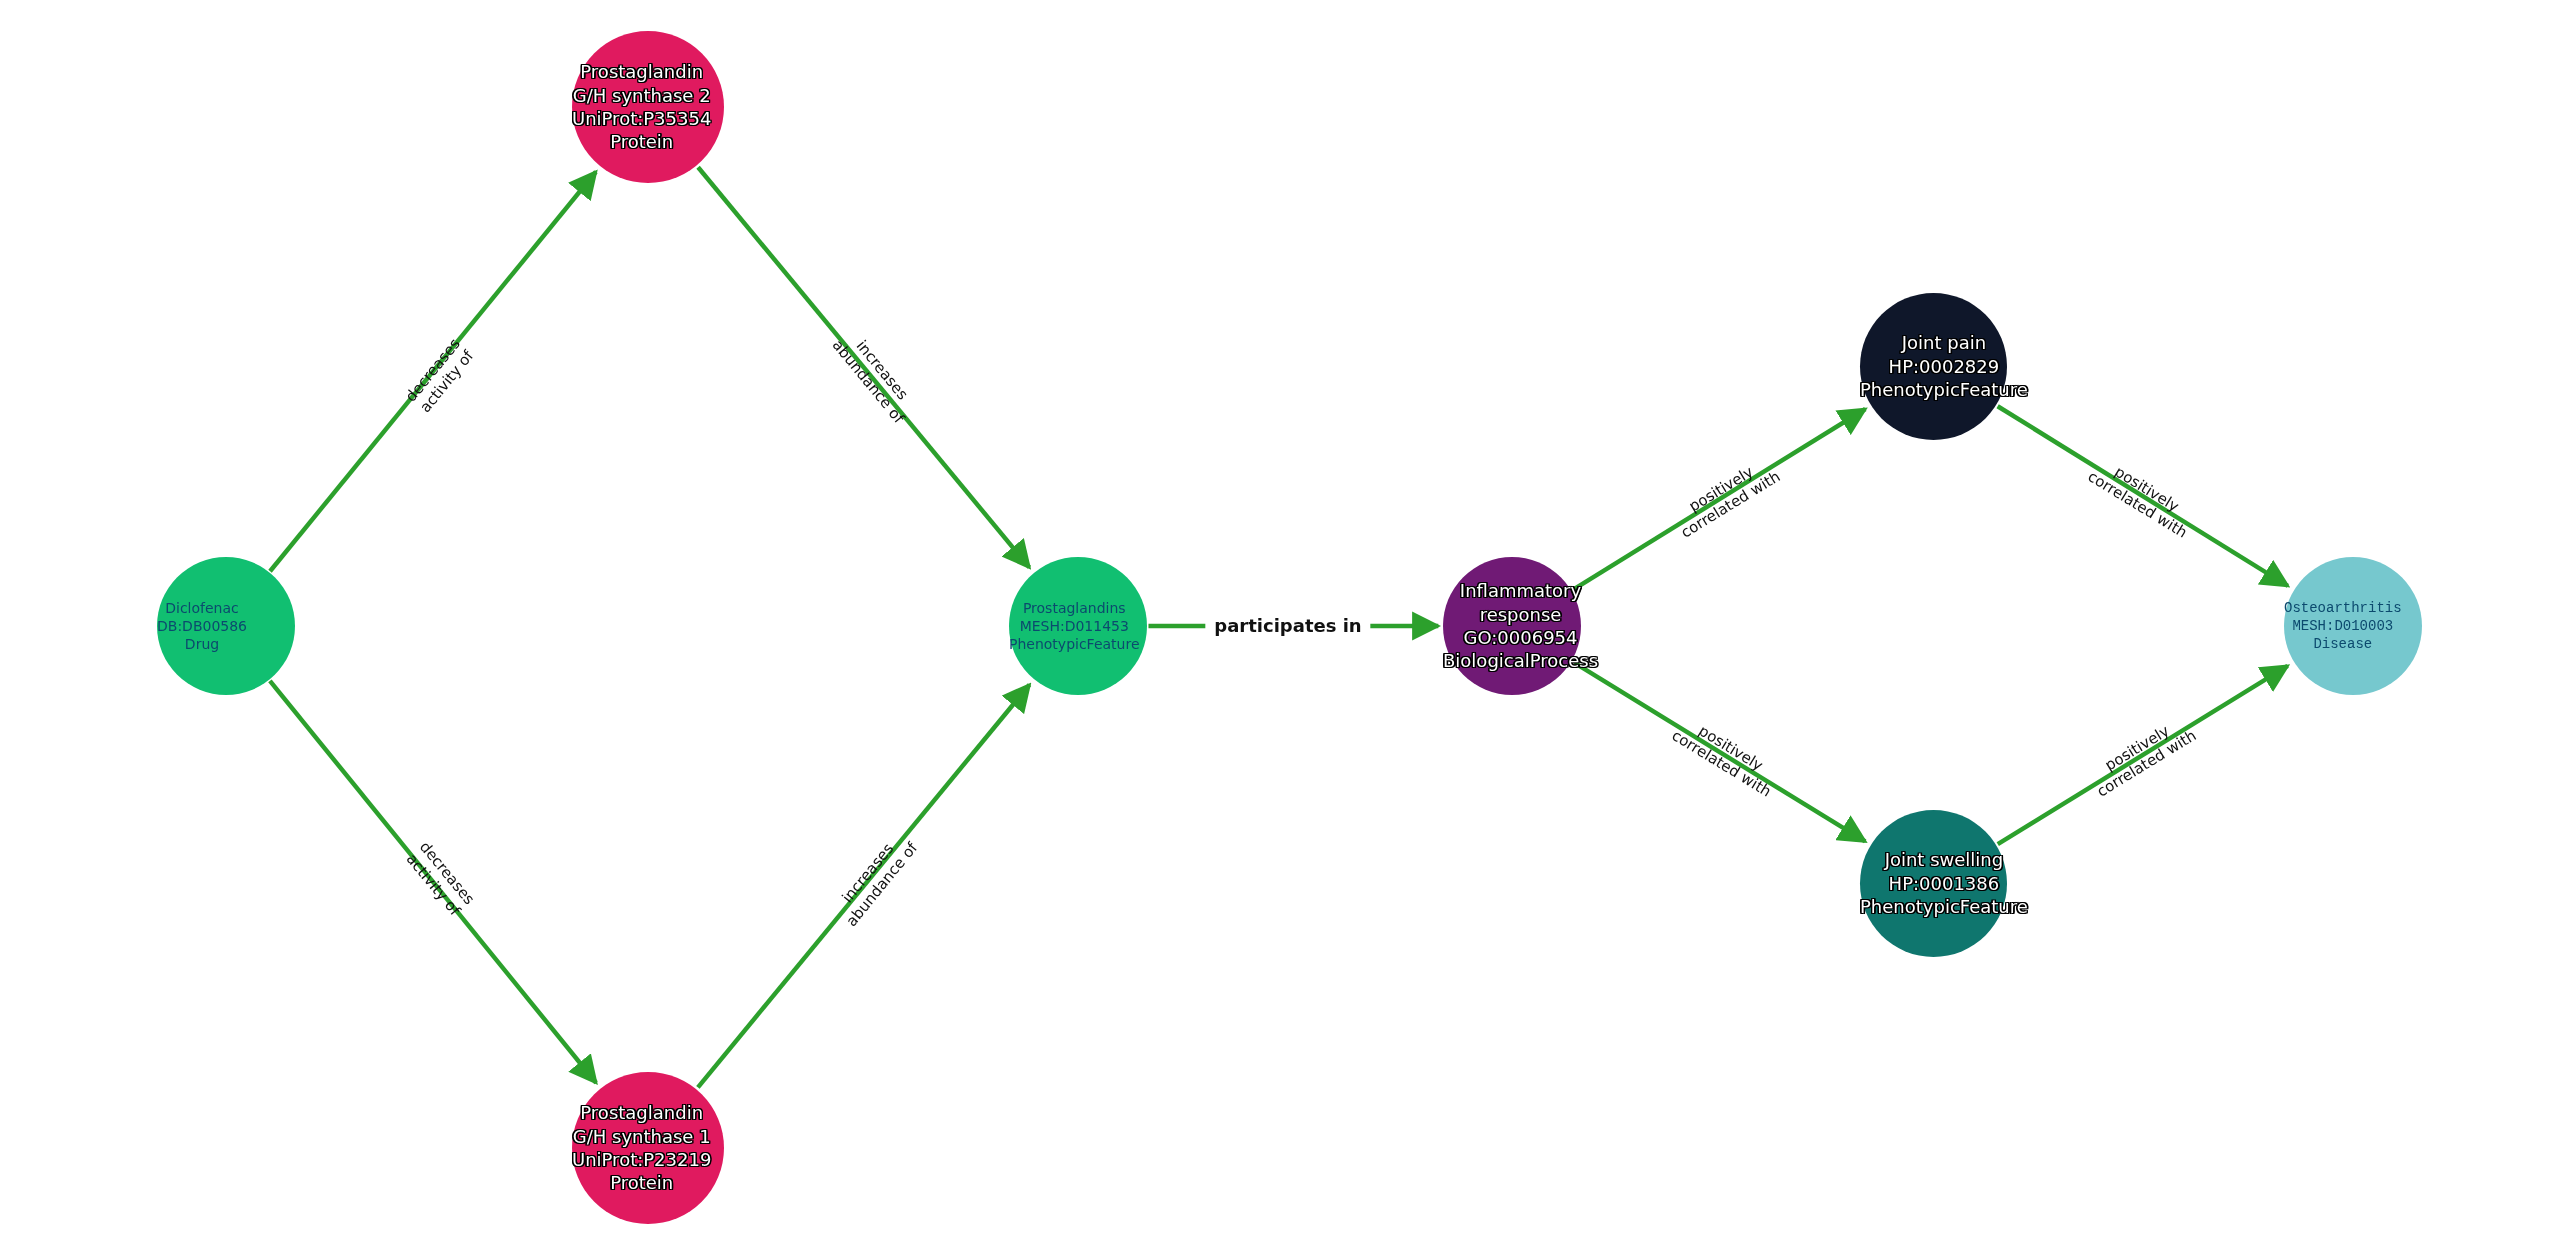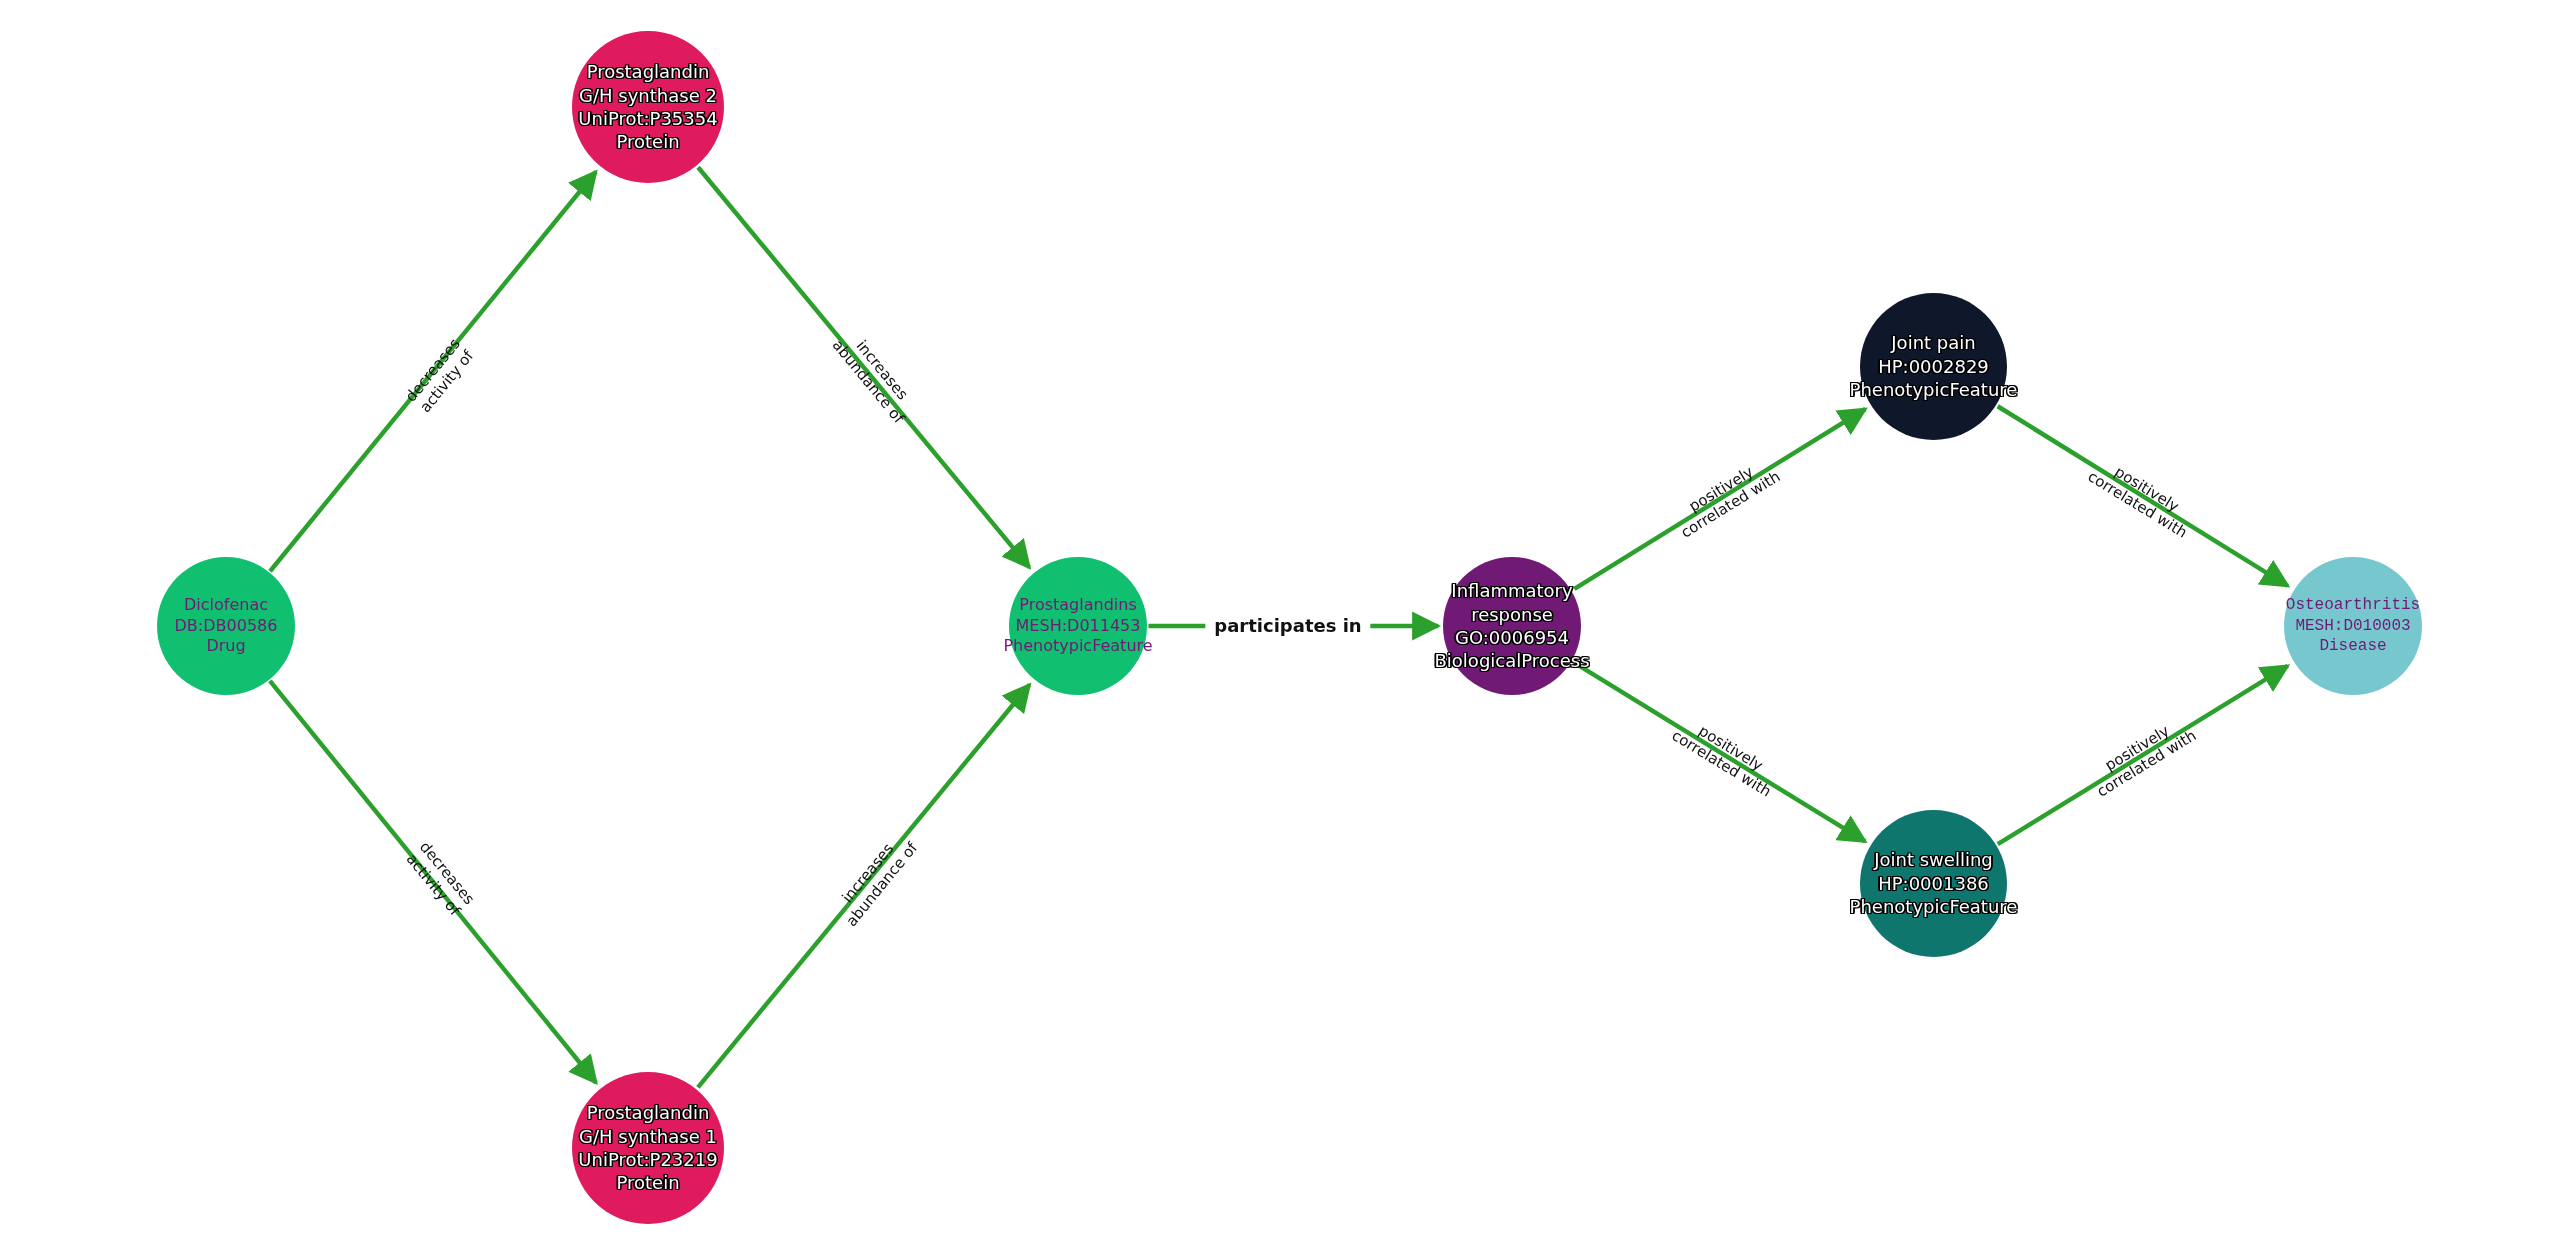--- a/index.html
+++ b/index.html
@@ -2,25 +2,25 @@
 <html style="font-size:14.3px"><head>
 <meta charset="utf-8">
 <style>
   html,body{margin:0;padding:0;background:#ffffff;}
   body{width:2576px;height:1252px;overflow:hidden;
        font-family:"DejaVu Sans","Liberation Sans",sans-serif;}
   #graph{position:relative;width:2576px;height:1252px;background:#ffffff;}
   svg.layer{position:absolute;left:0;top:0;width:2576px;height:1252px;}
 
   .node{position:absolute;border-radius:50%;display:flex;align-items:center;
-        justify-content:center;text-align:center;box-sizing:border-box;}
+        justify-content:flex-start;text-align:center;box-sizing:border-box;}
   .node .lbl{line-height:1.30;white-space:pre-line;pointer-events:none;}
 
   
-  .txt-dark .lbl{color:#701a75;font-size:16px;}
+  .txt-dark .lbl{color:#0c4a6e;font-size:14px;}
   
   .txt-out .lbl{color:#ffffff;font-size:18px;
        text-shadow:-1.4px -1.4px 0 #000, 1.4px -1.4px 0 #000,
                    -1.4px  1.4px 0 #000, 1.4px  1.4px 0 #000,
                    -1.4px 0 0 #000, 1.4px 0 0 #000,
                    0 -1.4px 0 #000, 0 1.4px 0 #000;}
 
   .edge-label{position:absolute;color:#111111;font-size:15px;line-height:1.22;
               text-align:center;white-space:pre-line;transform-origin:50% 50%;
               pointer-events:none;}

